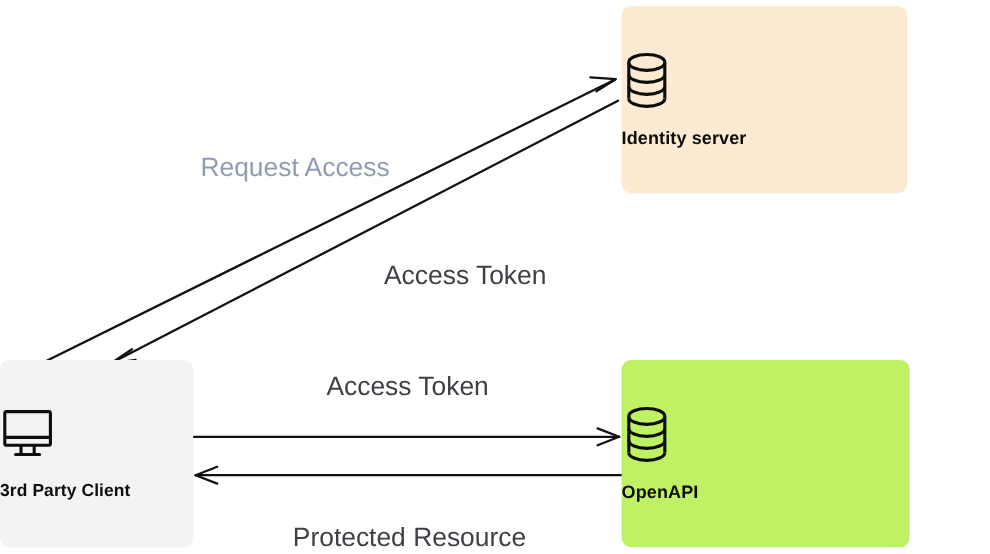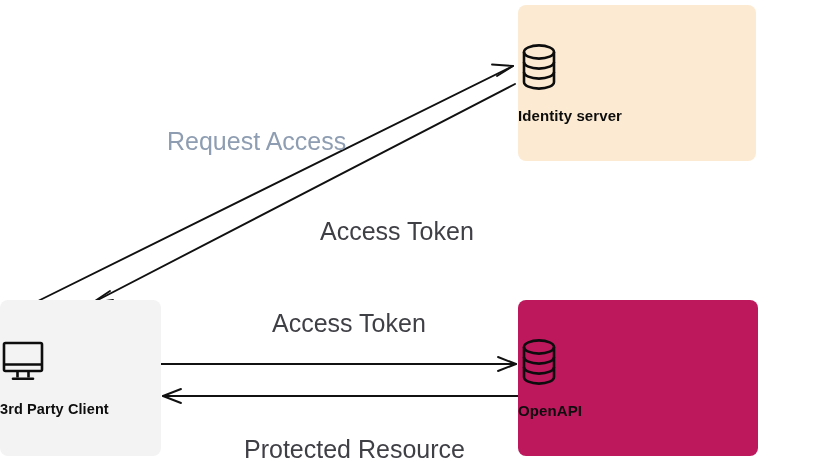--- a/index.html
+++ b/index.html
@@ -59,38 +59,38 @@
     height: 156px;
     background: #F3F3F3;
   }
   #node-third-party-client .node-label { font-size: 14.5px; margin-top: 17px; }
 
   #node-openapi {
     left: 518px;
     top: 300px;
     width: 240px;
     height: 156px;
-    background: #be185d;
+    background: #bef264;
   }
   #node-openapi .node-label { margin-top: 16px; }
 
   
   #edges {
     position: absolute;
     left: 0;
     top: 0;
     width: 825px;
     height: 462px;
     pointer-events: none;
   }
 
   
   .edge-label {
     position: absolute;
-    font-size: 25px;
+    font-size: 22px;
     white-space: nowrap;
     color: #3f3f46;
     line-height: 1;
   }
   #label-request-access {
     left: 167px;
     top: 129px;
     color: #8E9DB2;
   }
   #label-access-token-top {

